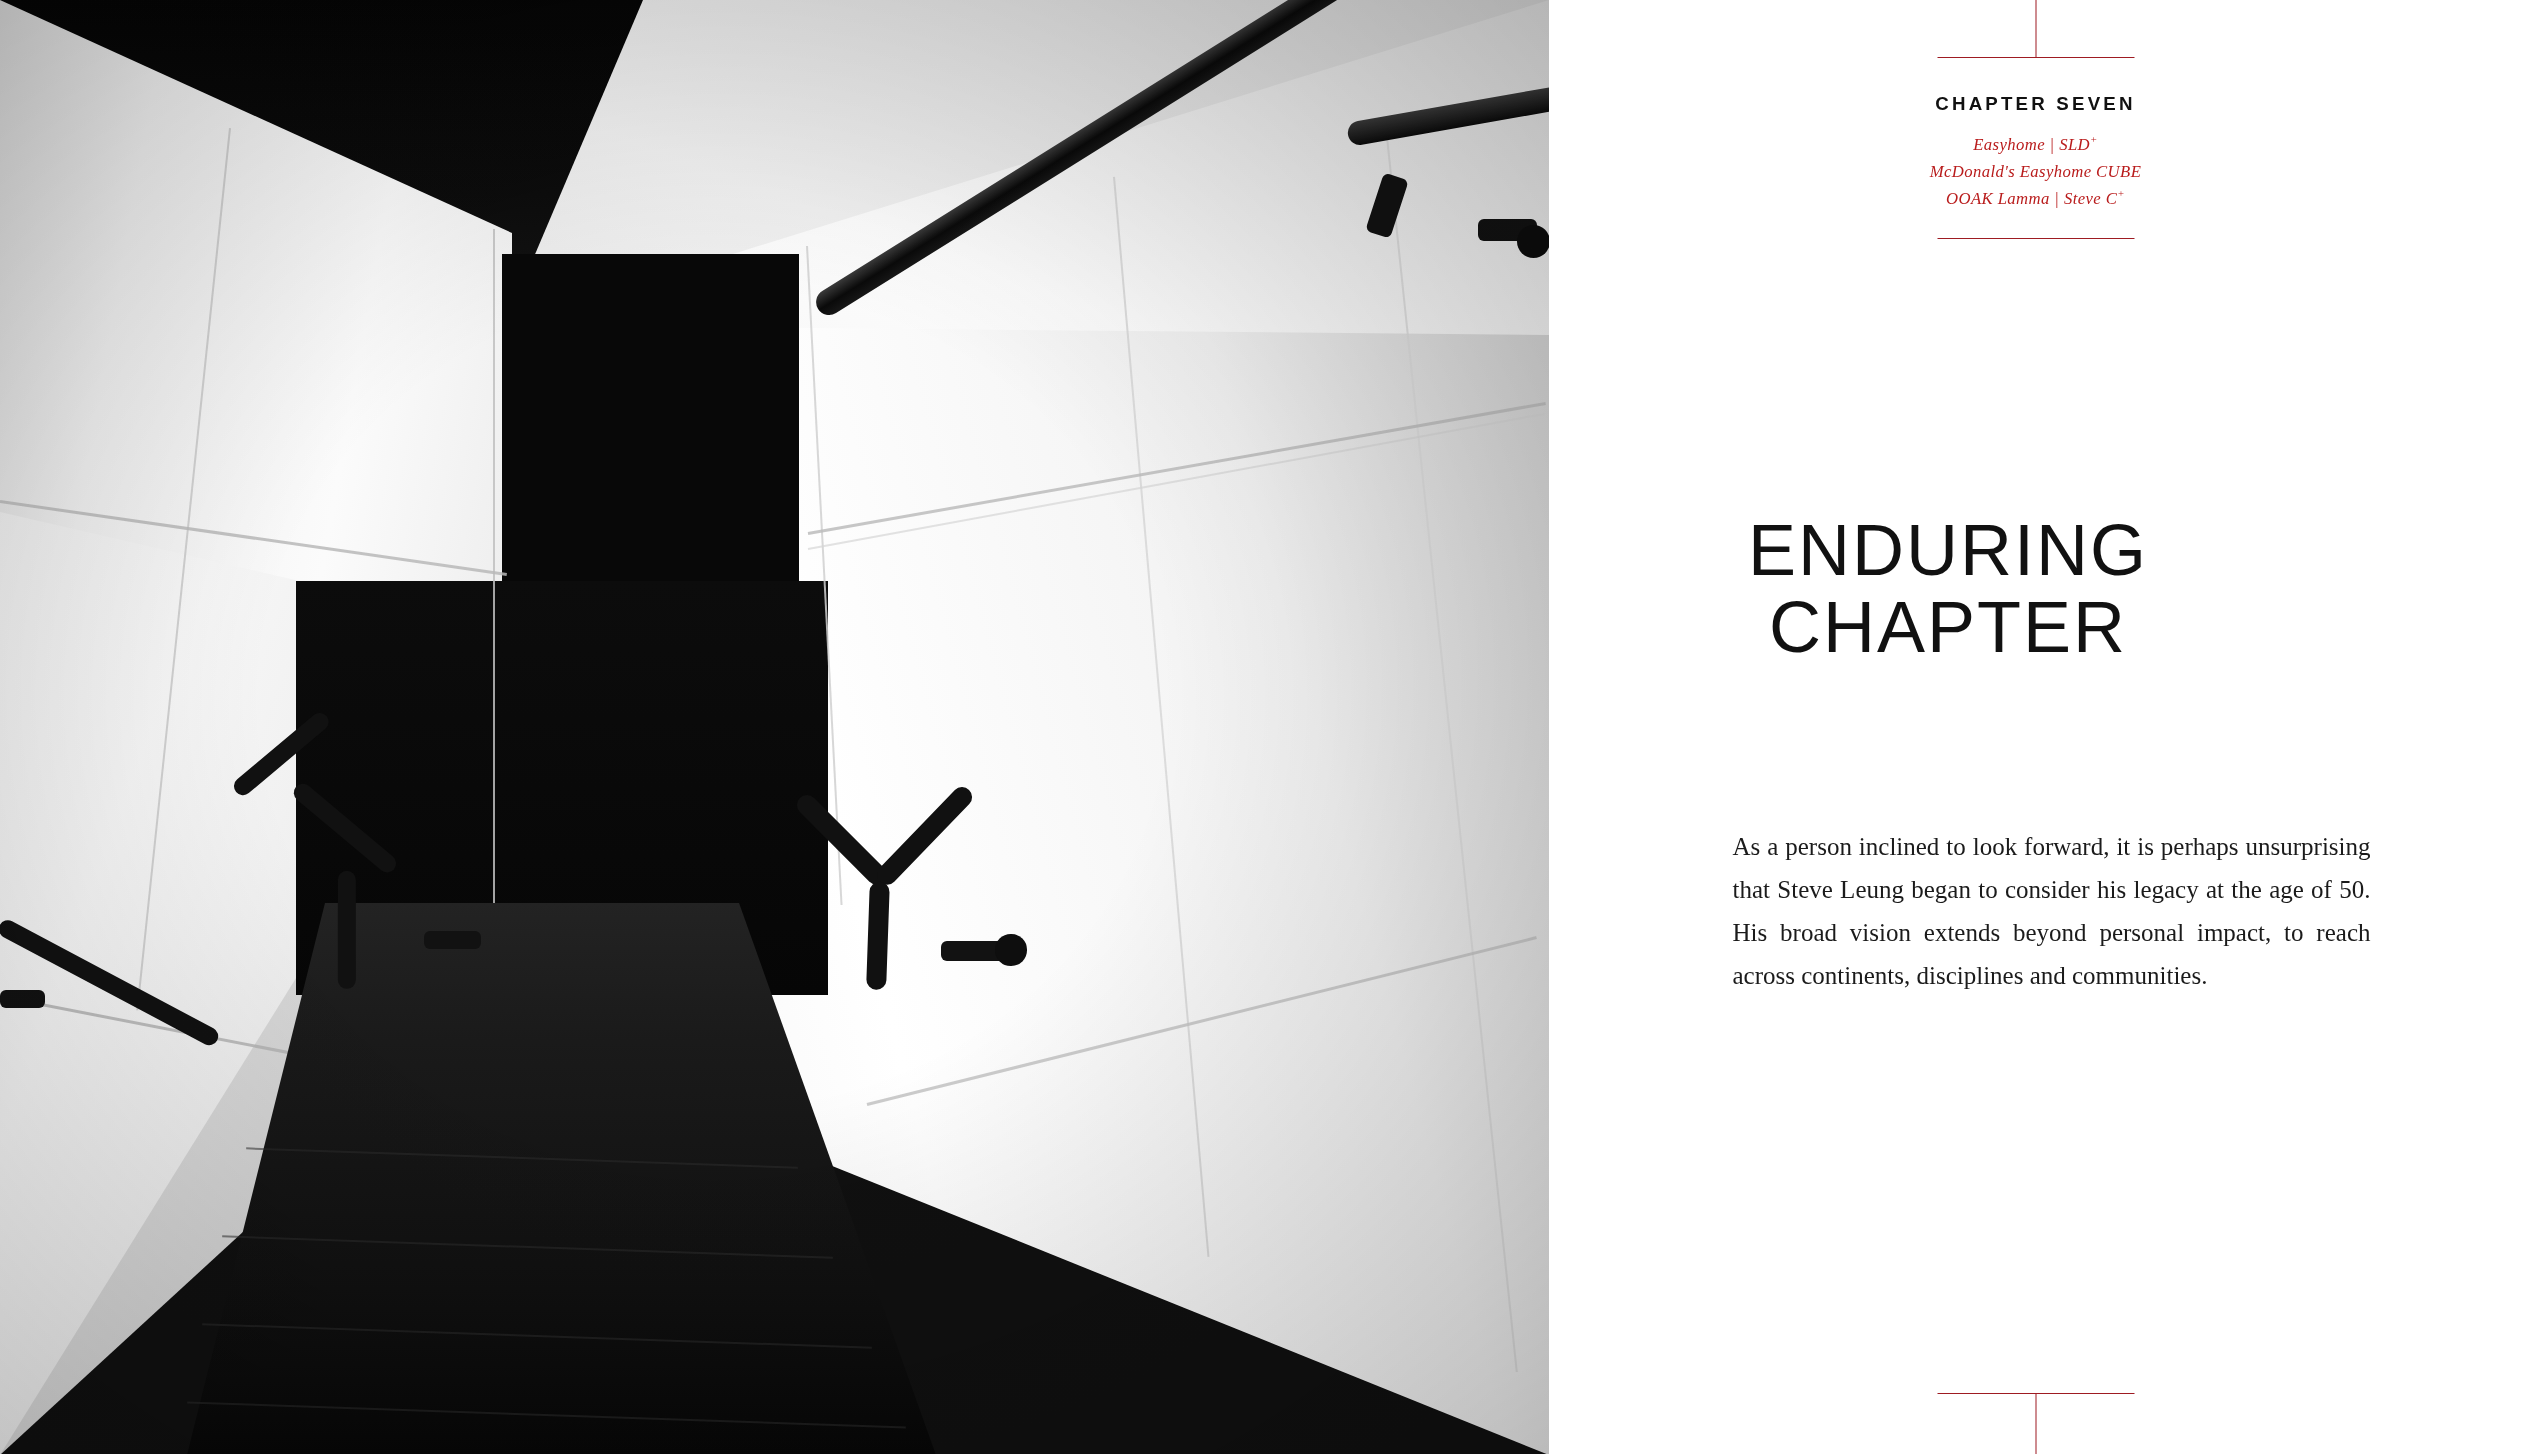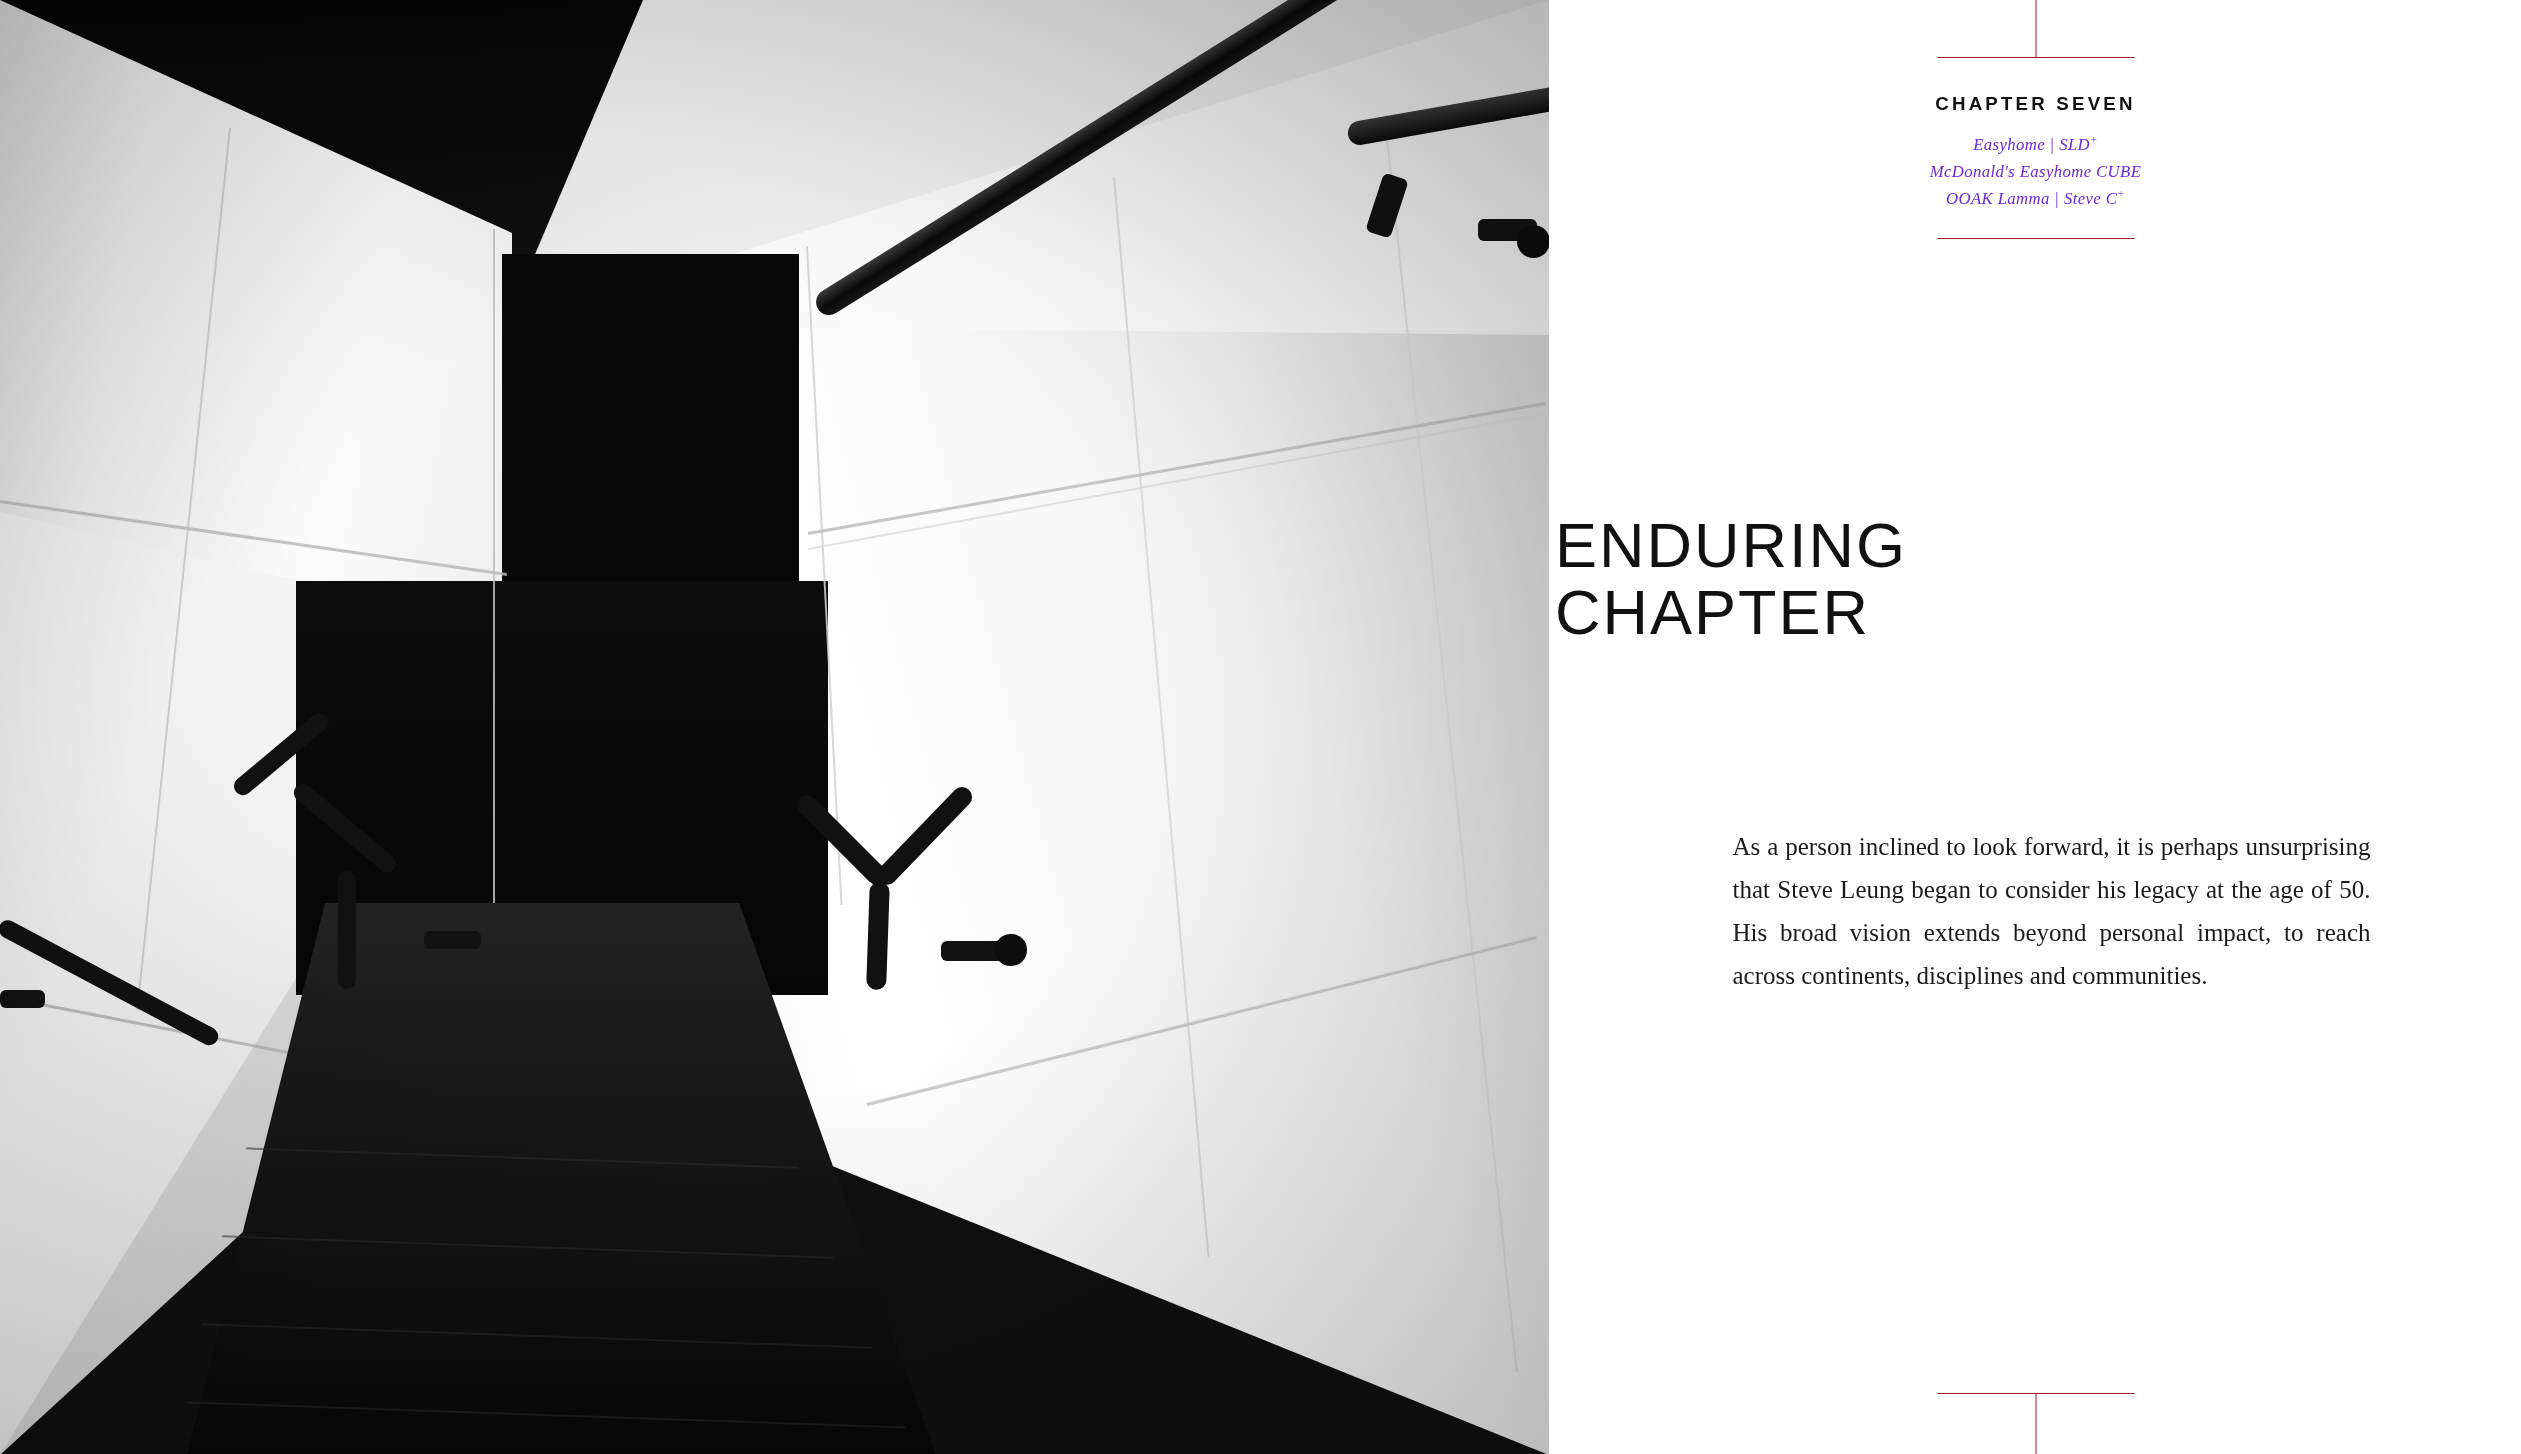--- a/index.html
+++ b/index.html
@@ -247,36 +247,36 @@
     font-size: 18.7px;
     letter-spacing: 3.2px;
     color: #111;
     margin-top: 35px;
     margin-bottom: 15.8px;
   }
   .chapter-sub {
     font-family: "Liberation Serif", serif;
     font-style: italic;
     font-size: 16.7px;
-    color: #6d28d9;
+    color: #b91c1c;
     line-height: 1.62;
     letter-spacing: 0.4px;
   }
   .chapter-sub .sup { font-size: 10.8px; vertical-align: super; }
   .chapter-rule-bottom { margin-top: 25.6px; }
 
   .headline {
     position: absolute;
-    left: 6px; right: 0;
+    left: 0; right: 0;
     top: 512px;
     padding-right: 175px;
-    text-align: left;
+    text-align: center;
     font-family: "Liberation Sans", sans-serif;
     font-weight: 300;
-    font-size: 63px;
+    font-size: 72px;
     line-height: 1.07;
     letter-spacing: 2px;
     color: #111;
   }
   .headline .l2 { display: block; }
 
   .body-copy {
     position: absolute;
     left: 50%;
     transform: translateX(-50%);

